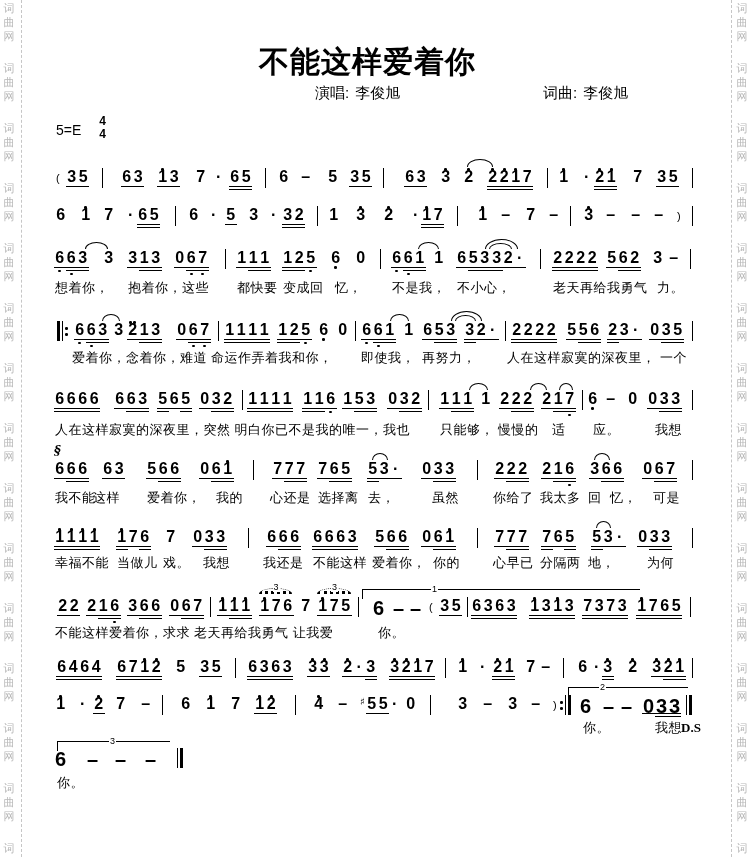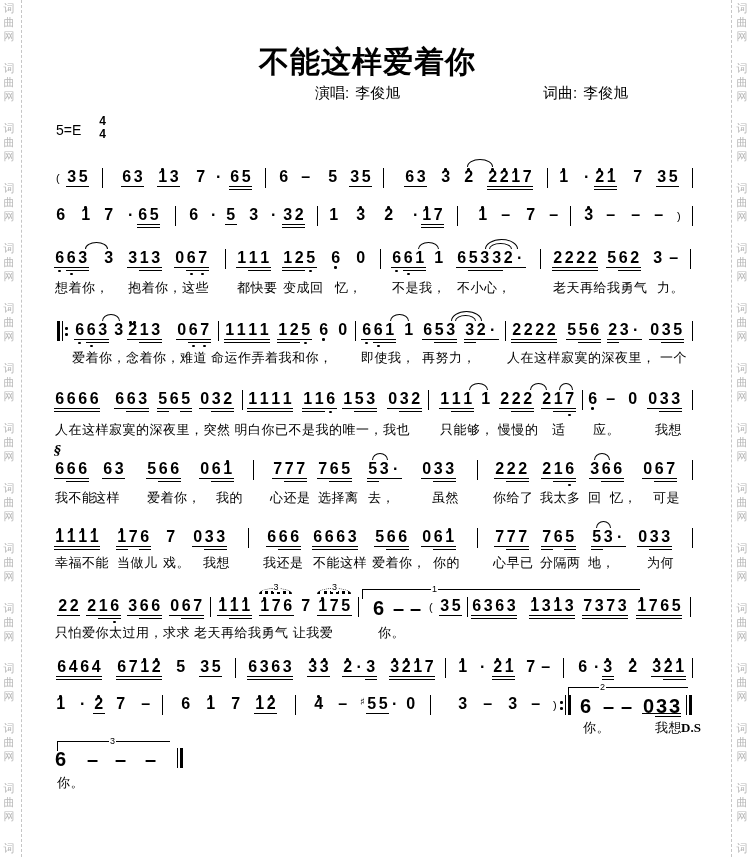--- a/index.html
+++ b/index.html
@@ -909,21 +909,21 @@
         <span class="nt"><span>1</span><i class="ul l1"></i><i class="ul l2"></i><i class="dot" style="top: 0px;"></i></span>
         <span class="nt"><span>7</span><i class="ul l1"></i><i class="ul l2"></i></span>
         <span class="nt"><span>6</span><i class="ul l1"></i><i class="ul l2"></i></span>
         <span class="nt"><span>5</span><i class="ul l1"></i><i class="ul l2"></i></span>
       </div>
       <div class="it" style="width: 12px; left: 690px;">
         <i class="bar" style="left: 0px;"></i>
       </div>
     </div>
     <div class="row" style="top: 633px;">
-      <span class="lyr" style="left: 55px;">只怕爱你太过用，求求 老天再给我勇气 让我爱</span>
+      <span class="lyr" style="left: 55px;">不能这样爱着你，求求 老天再给我勇气 让我爱</span>
       <span class="lyr" style="left: 378px;">你。</span>
     </div>
     <div class="row" style="top: 668px;">
       <div class="it grp" style="left: 56px;">
         <span class="nt"><span>6</span><i class="ul l1"></i><i class="ul l2"></i></span>
         <span class="nt"><span>4</span><i class="ul l1"></i><i class="ul l2"></i></span>
         <span class="nt"><span>6</span><i class="ul l1"></i><i class="ul l2"></i></span>
         <span class="nt"><span>4</span><i class="ul l1"></i><i class="ul l2"></i></span>
       </div>
       <div class="it grp" style="left: 116px;">

